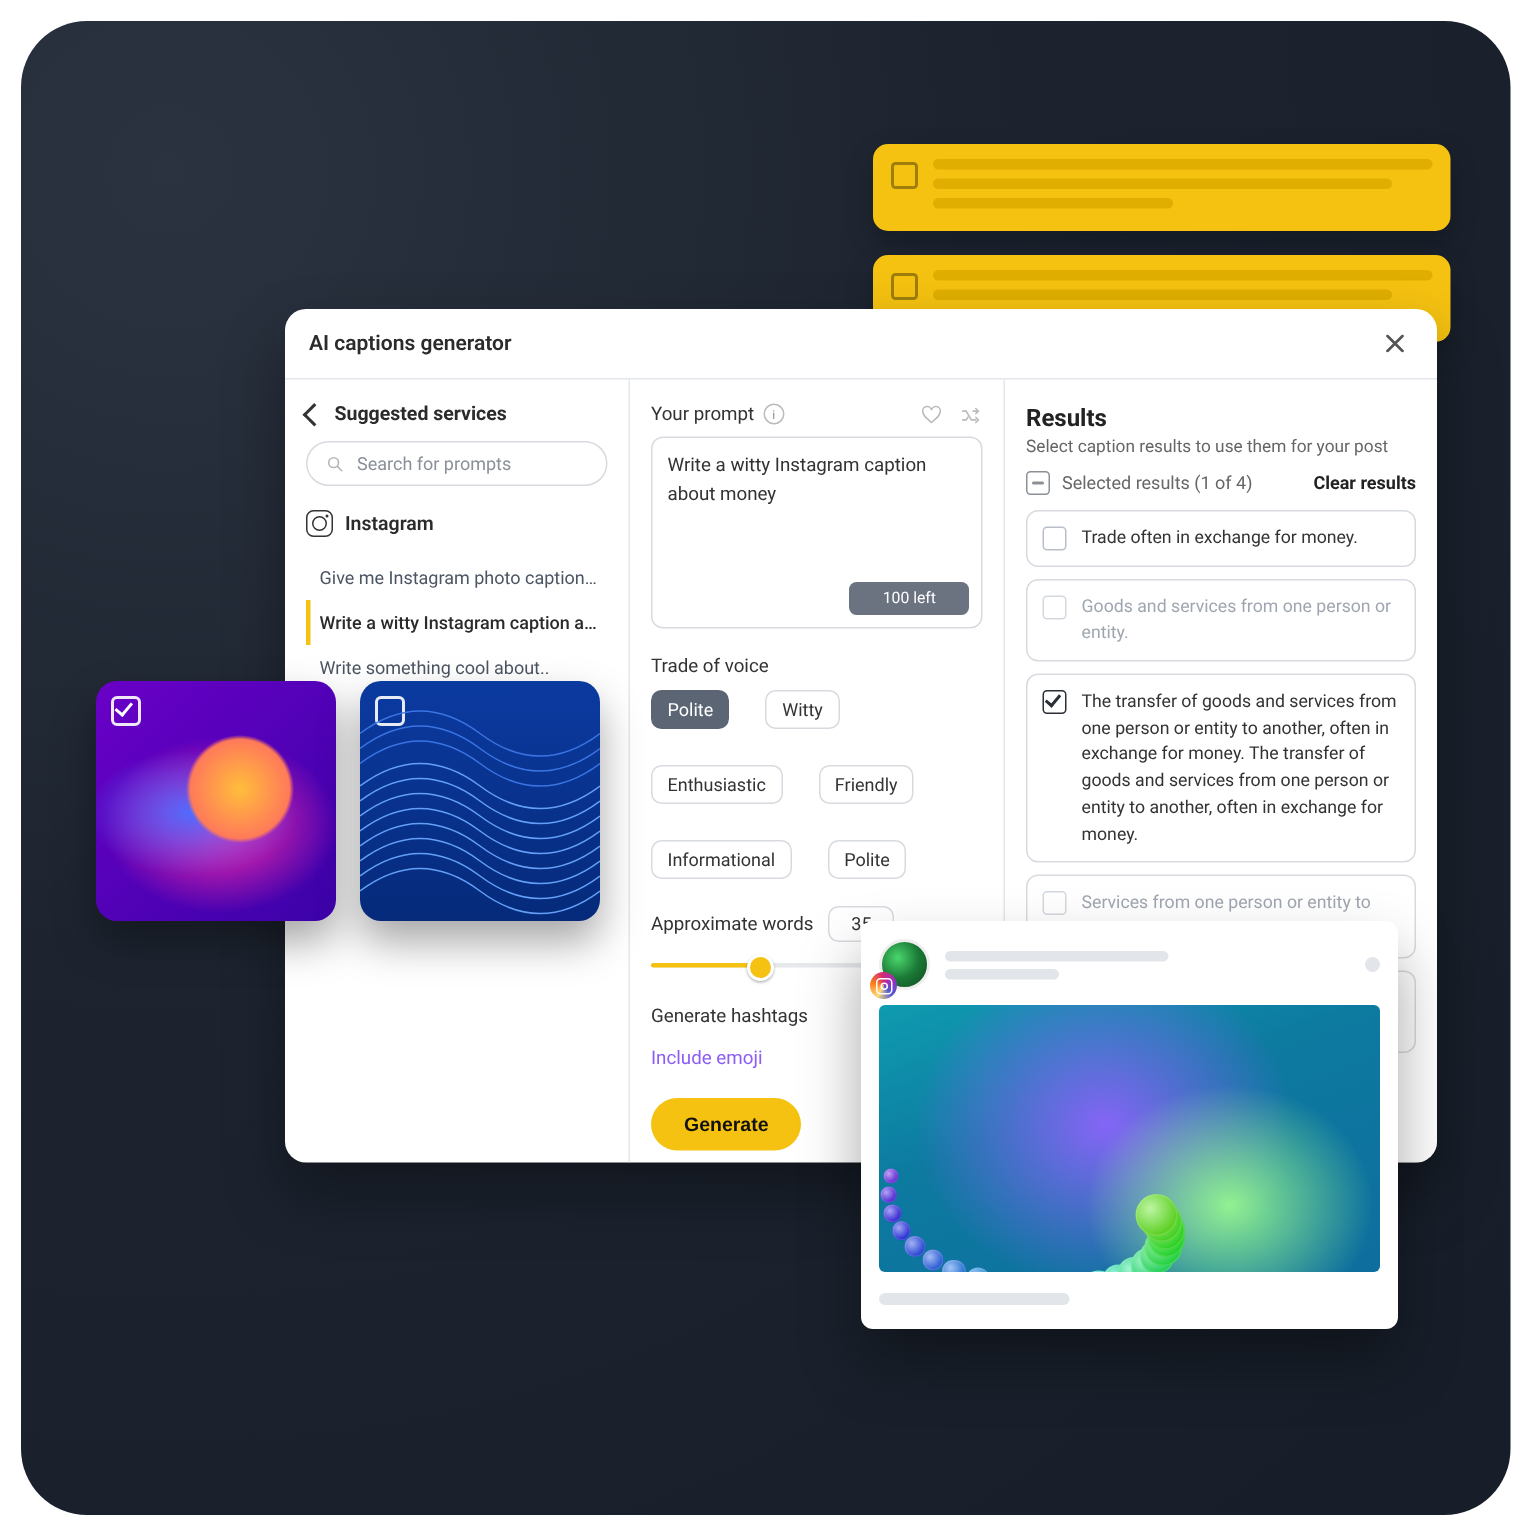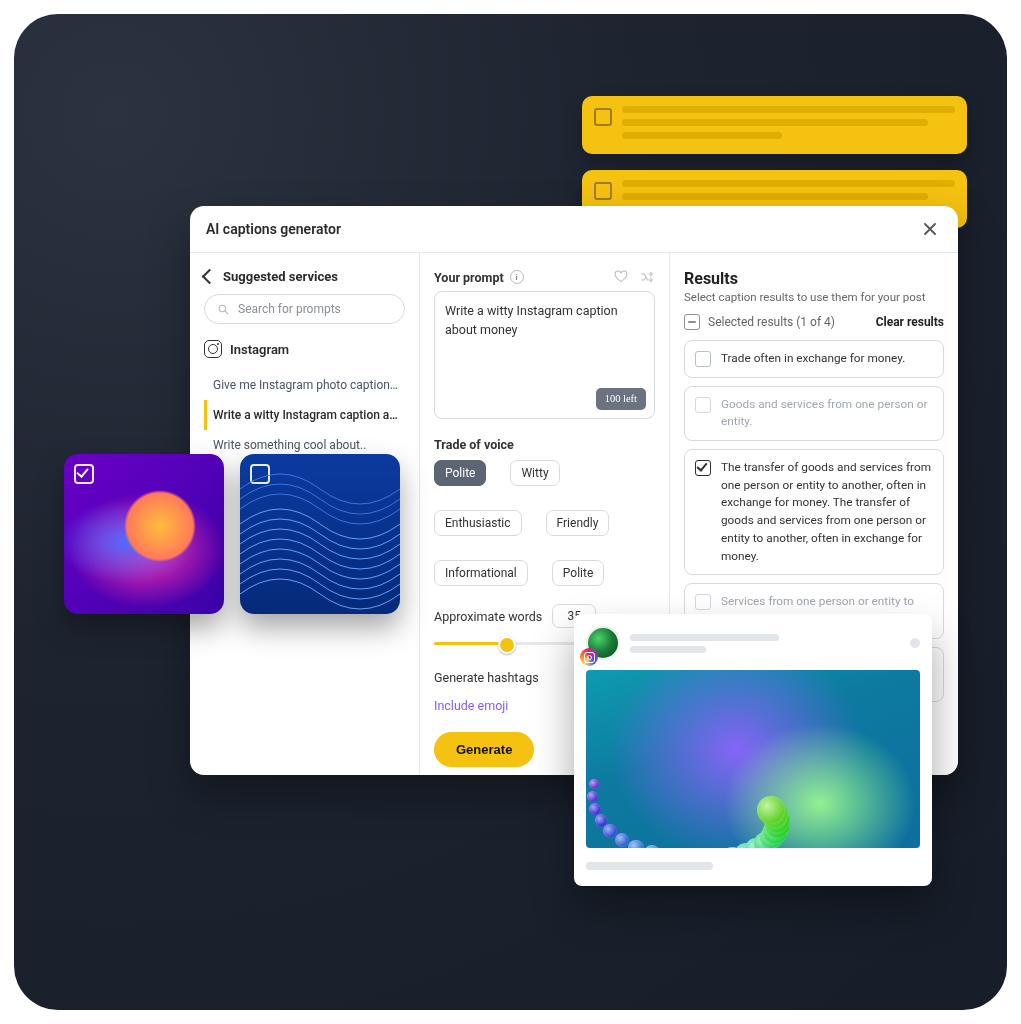--- a/index.html
+++ b/index.html
@@ -83,29 +83,29 @@
     width:16px;height:16px;border:1.6px solid #333;border-radius:5px;position:relative;display:inline-block;
   }
   .ig::before{content:"";position:absolute;inset:3px;border:1.6px solid #333;border-radius:50%}
   .ig::after{content:"";position:absolute;right:2px;top:2px;width:2px;height:2px;background:#333;border-radius:50%}
   .prompt-item{
     font-size:12px;color:#4b5563;padding:8px 2px 8px 6px;border-left:3px solid transparent;white-space:nowrap;overflow:hidden;text-overflow:ellipsis;cursor:pointer;
   }
   .prompt-item.active{border-left-color:var(--yellow);color:#2b2b2b;font-weight:500}
 
   
-  .label{font-size:12.5px;color:#333;font-weight:700;margin-bottom:6px;display:flex;align-items:center;gap:6px}
+  .label{font-size:12.5px;color:#333;font-weight:400;margin-bottom:6px;display:flex;gap:6px}
   .info{width:12px;height:12px;border:1px solid #bbb;border-radius:50%;display:inline-flex;align-items:center;justify-content:center;font-size:8px;color:#888}
   .label-actions{margin-left:auto;display:flex;gap:10px;color:#bbb}
   .icon-btn{width:16px;height:16px;display:inline-flex;align-items:center;justify-content:center;cursor:pointer}
   .prompt-box{
     border:1px solid var(--chip-border);border-radius:8px;padding:10px 10px 30px 10px;height:86px;position:relative;font-size:12.5px;color:#333;line-height:1.5;
   }
   .badge{
-    position:absolute;right:8px;bottom:8px;background:#6b7280;color:#fff;font-size:10.5px;padding:3px 9px;border-radius:5px;font-family:Liberation Serif, serif;
+    position:absolute;right:8px;bottom:8px;background:#6b7280;color:#fff;font-size:10.5px;padding:3px 22px;border-radius:5px;
   }
   .section{margin-top:18px}
   .chips{display:flex;flex-wrap:wrap;gap:24px;margin-top:8px}
   .chip{
     border:1px solid var(--chip-border);border-radius:7px;padding:5px 10px;font-size:12px;color:#333;background:#fff;cursor:pointer;
   }
   .chip.active{background:var(--chip-active);color:#fff;border-color:var(--chip-active)}
   .row{display:flex;align-items:center;gap:10px;margin-top:10px}
   .num-box{border:1px solid var(--chip-border);border-radius:7px;padding:4px 10px;font-size:12px;color:#333;min-width:22px;text-align:center}
   .slider{

